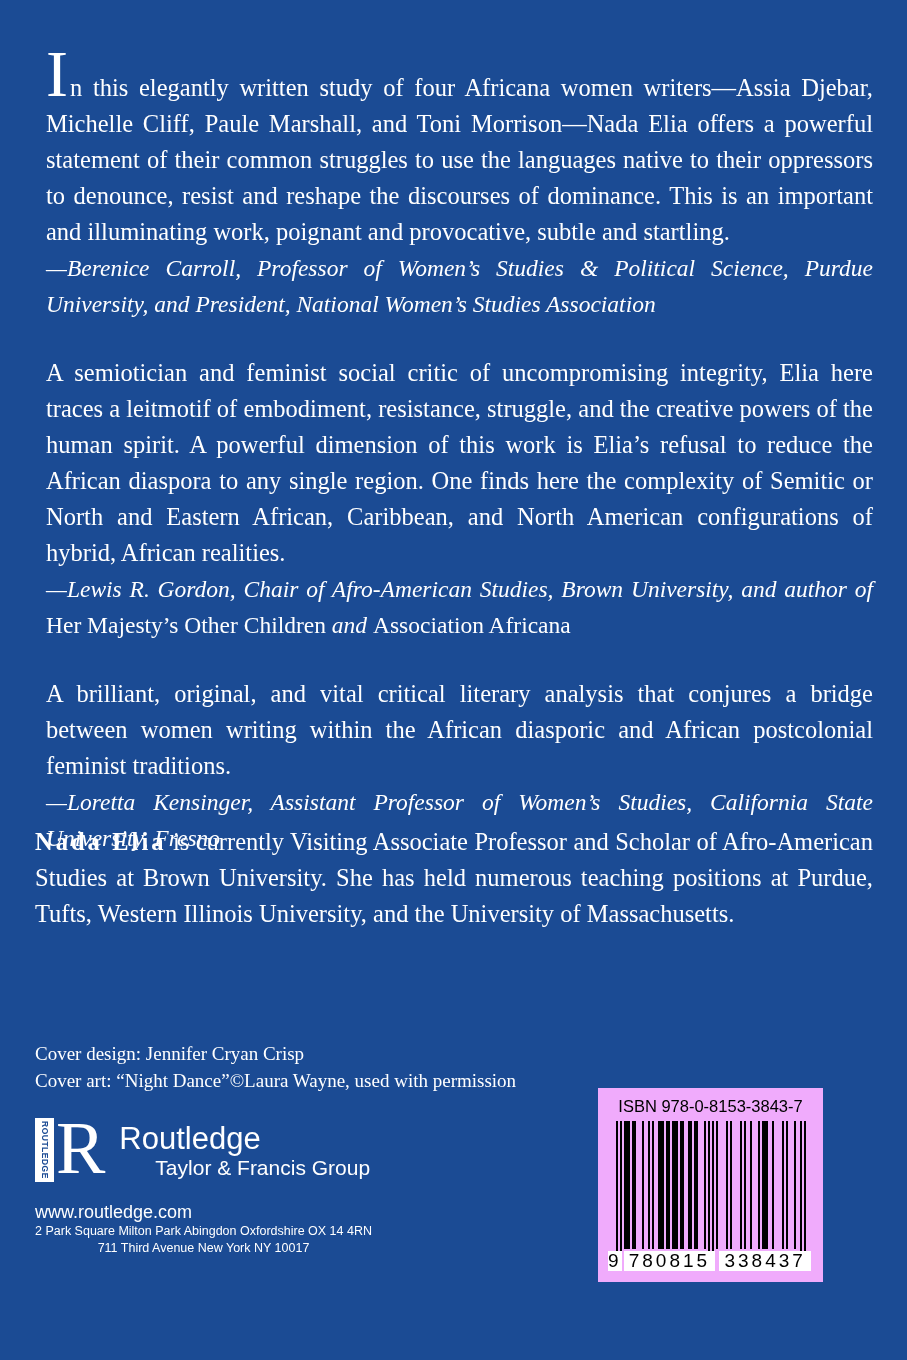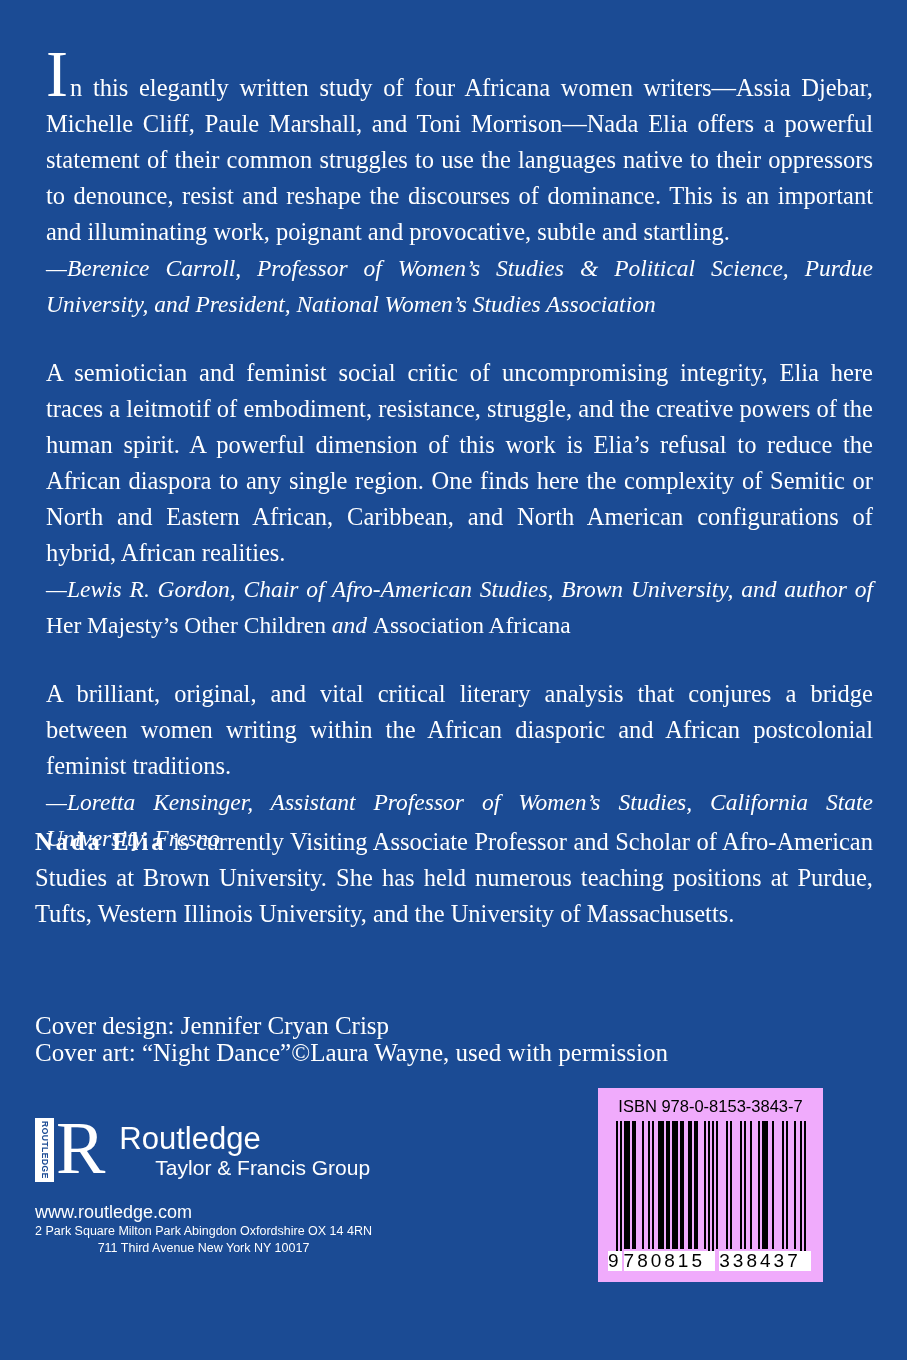--- a/index.html
+++ b/index.html
@@ -56,22 +56,22 @@
   }
   .bio-name {
     font-weight: bold;
     letter-spacing: 3px;
   }
 
   
   .credits {
     position: absolute;
     left: 35px;
-    top: 1012px;
-    font-size: 25px;
+    top: 1040px;
+    font-size: 19px;
     line-height: 27px;
     font-weight: normal;
   }
 
   
   .publisher {
     position: absolute;
     left: 35px;
     top: 1118px;
     font-family: "Liberation Sans", sans-serif;
@@ -133,21 +133,21 @@
   .module { width: 2px; height: 128px; flex: none; }
   .module.on { background: #000000; }
   .module.guard { height: 140px; }
   .bcdigits {
     display: flex;
     margin: -10px 10px 0 10px;
     font-size: 19px;
     line-height: 20px;
   }
   .bcdigits .d9 { flex: none; background: #fff; padding-right: 3px; }
-  .bcdigits .g { flex: 1; background: #fff; margin: 0 2px; letter-spacing: 3px; }
+  .bcdigits .g { flex: 1; text-align: center; background: #fff; margin: 0 2px; letter-spacing: 3px; }
 </style>
 </head>
 <body>
 
 <div class="cover">
 
   <section class="blurbs">
 
     <div class="blurb">
       <p class="quote"><span class="dropcap">I</span><span>n this elegantly written study of four Africana women writers—Assia Djebar, Michelle Cliff, Paule Marshall, and Toni Morrison—Nada Elia offers a powerful statement of their common struggles to use the languages native to their oppressors to denounce, resist and reshape the discourses of dominance.  This is an important and illuminating work, poignant and provocative, subtle and startling.</span></p>

